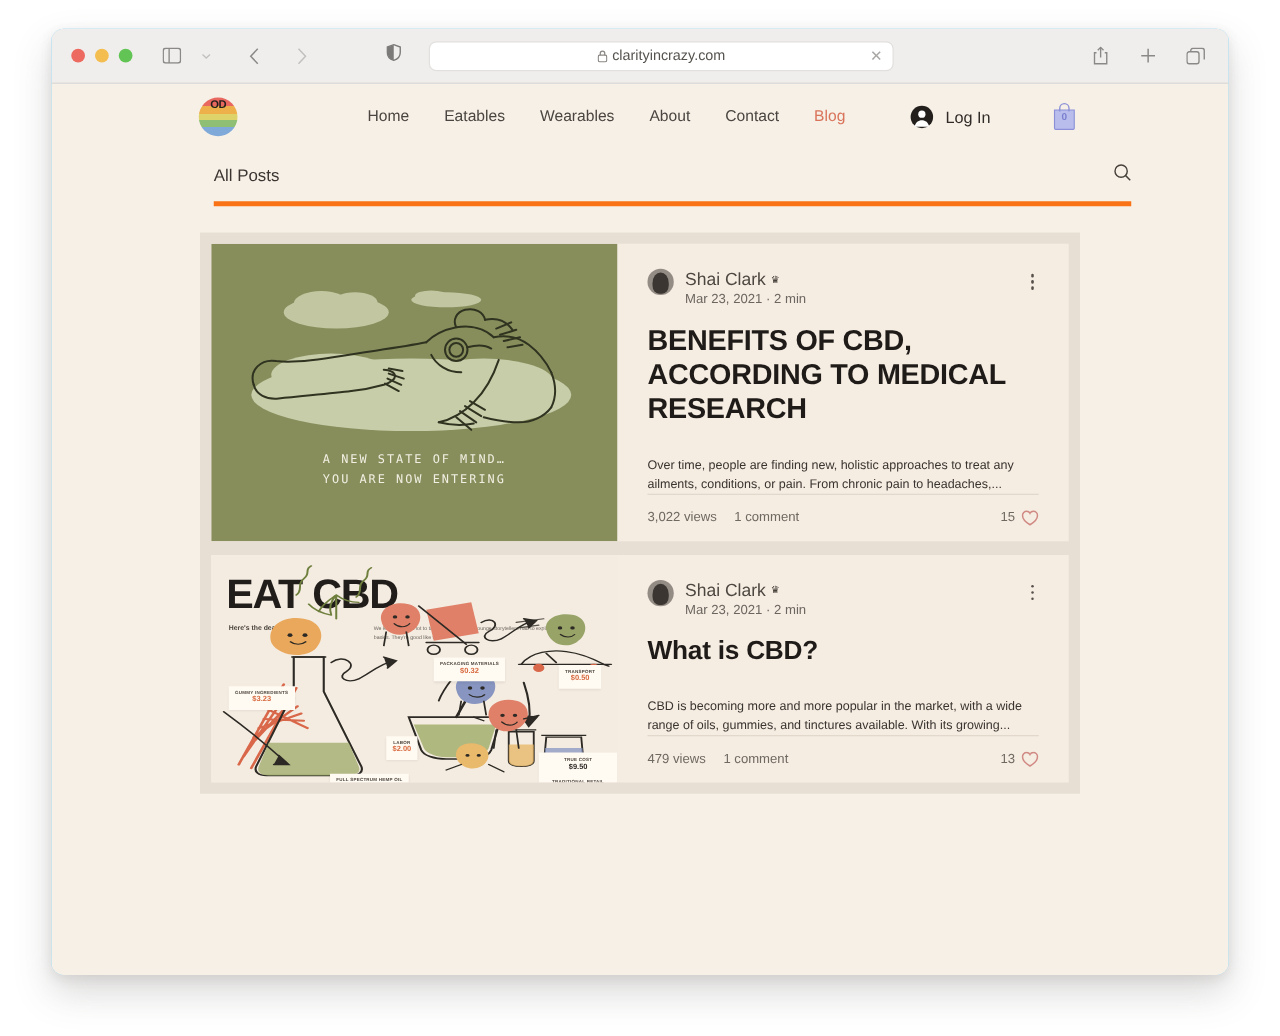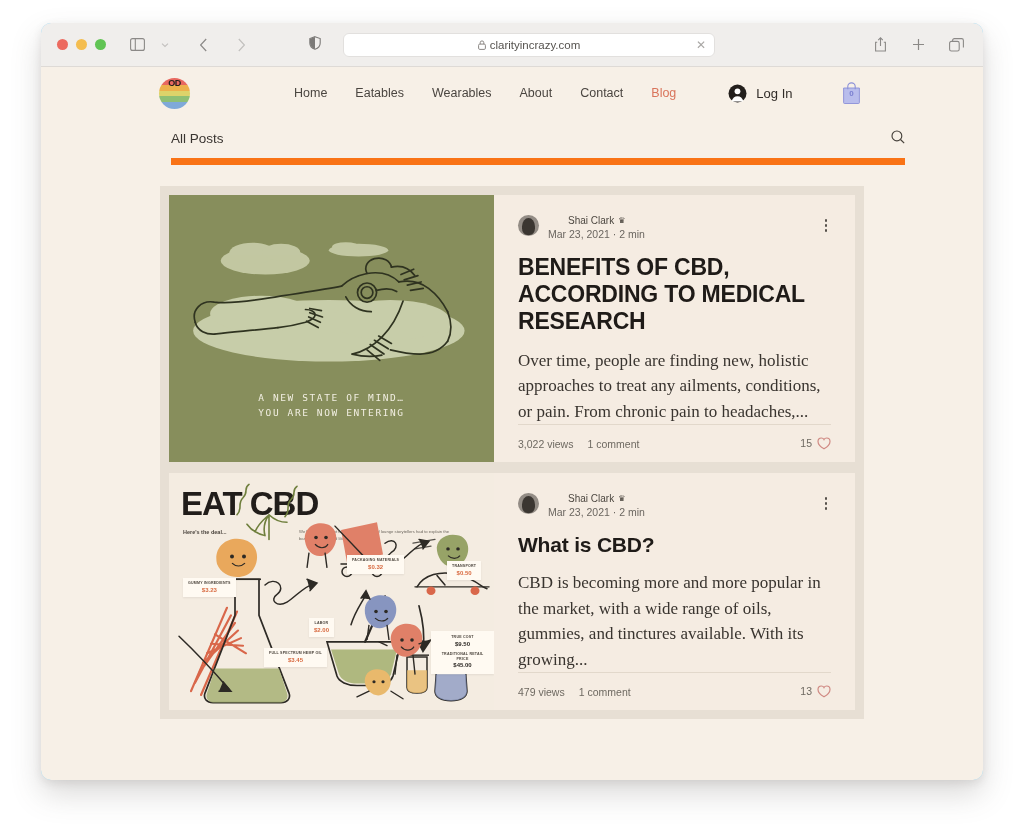--- a/index.html
+++ b/index.html
@@ -115,21 +115,21 @@
     position: absolute; top: 8px; left: 0; right: 0;
     text-align: center;
     font-size: 8px; font-weight: bold; color: #7a7fd0;
   }
 
   
   .posts-bar {
     height: 46px;
     margin: 0 78px 0 130px;
     display: flex; align-items: center; justify-content: space-between;
-    border-bottom: 7px solid #f97316;
+    border-bottom: 4px solid #f97316;
   }
   .posts-bar-title { font-size: 13.5px; color: #3a3531; }
 
   
   .feed {
     margin: 21px 119px 0 119px;
     background: #e7dfd4;
     padding: 9px 0 9px 0;
   }
   .post-card {
@@ -153,43 +153,42 @@
     background: #938c85; flex: none; margin-right: 9px;
     overflow: hidden; position: relative;
   }
   .avatar::after {
     content: ""; position: absolute; left: 4px; top: 3px;
     width: 13px; height: 17px; border-radius: 50% 50% 40% 40%;
     background: #3b3631;
   }
   .author-meta { flex: 1; }
   .author-line { display: flex; align-items: center; gap: 4px; }
-  .author-name { font-size: 10px; color: #4c4740; margin-left: 20px; }
+  .author-name { font-size: 14px; color: #4c4740; }
   .crown { font-size: 8px; color: #3d3832; }
   .post-date { font-size: 10.5px; color: #6b6660; margin-top: 2px; }
   .kebab {
     display: flex; flex-direction: column; gap: 2.5px;
     padding: 4px 4px; align-self: flex-start;
   }
   .kebab i { width: 2.5px; height: 2.5px; border-radius: 50%; background: #55504a; display:block; }
 
   .post-title {
     font-weight: 800;
     color: #1f1b18;
     margin-top: 14px;
     letter-spacing: -0.2px;
   }
   .post-title.big { font-size: 23px; line-height: 1.17; text-transform: uppercase; }
   .post-title.mid { font-size: 21px; line-height: 1.2; }
 
   .post-excerpt {
-    font-size: 17px; line-height: 1.5;
+    font-size: 10px; line-height: 1.5;
     color: #39342f;
-    margin-top: 13px;
-    font-family: Liberation Serif, serif;
+    margin-top: 25px;
   }
   .post-footer {
     margin-top: auto;
     border-top: 1px solid #e2d8cb;
     height: 38px;
     display: flex; align-items: center; justify-content: space-between;
   }
   .stats { display: flex; gap: 14px; }
   .stat { font-size: 10.5px; color: #6e6961; }
   .likes { display: flex; gap: 5px; }

